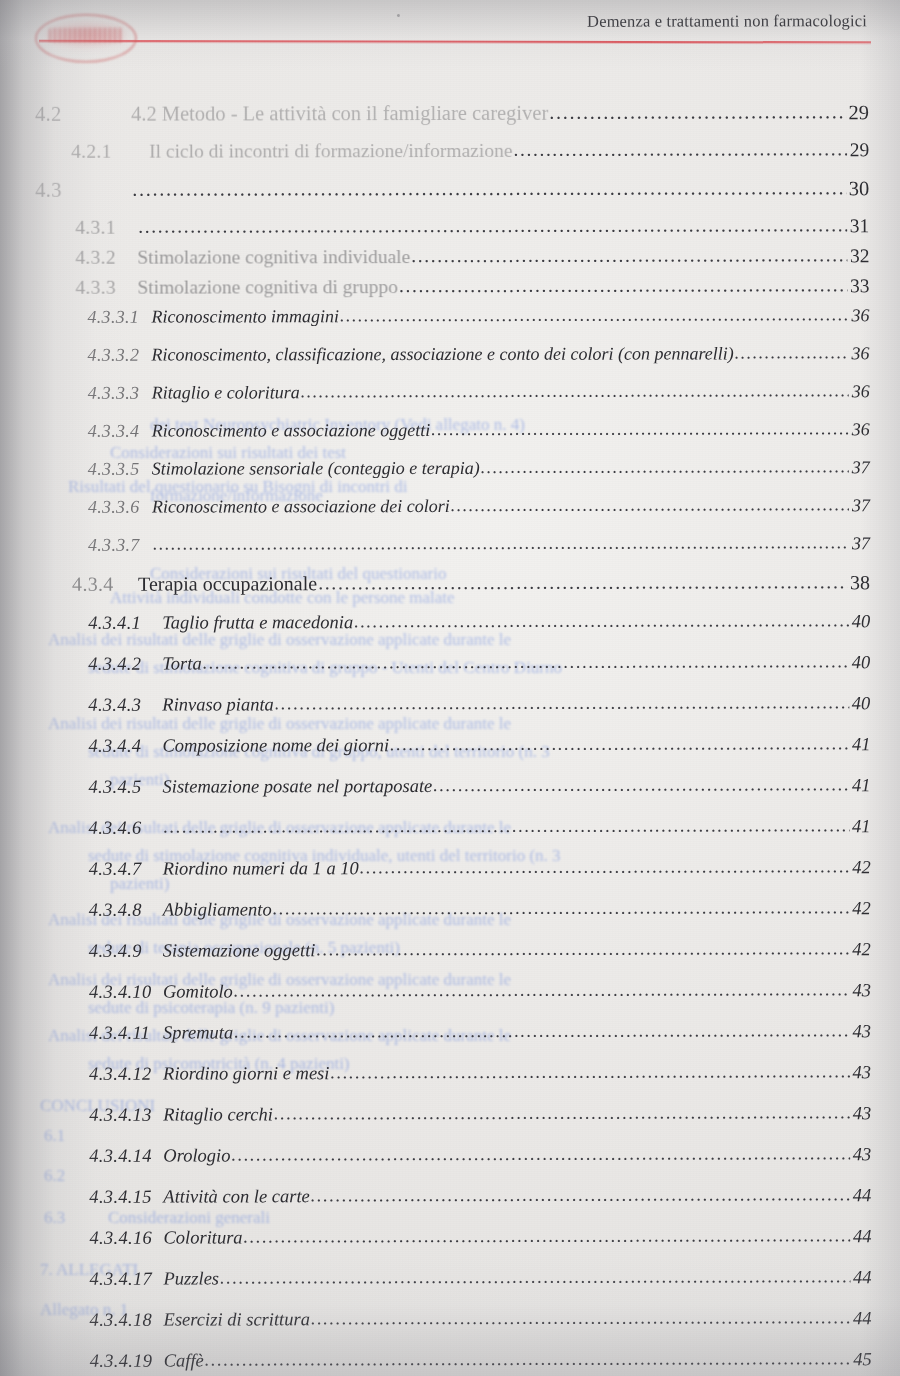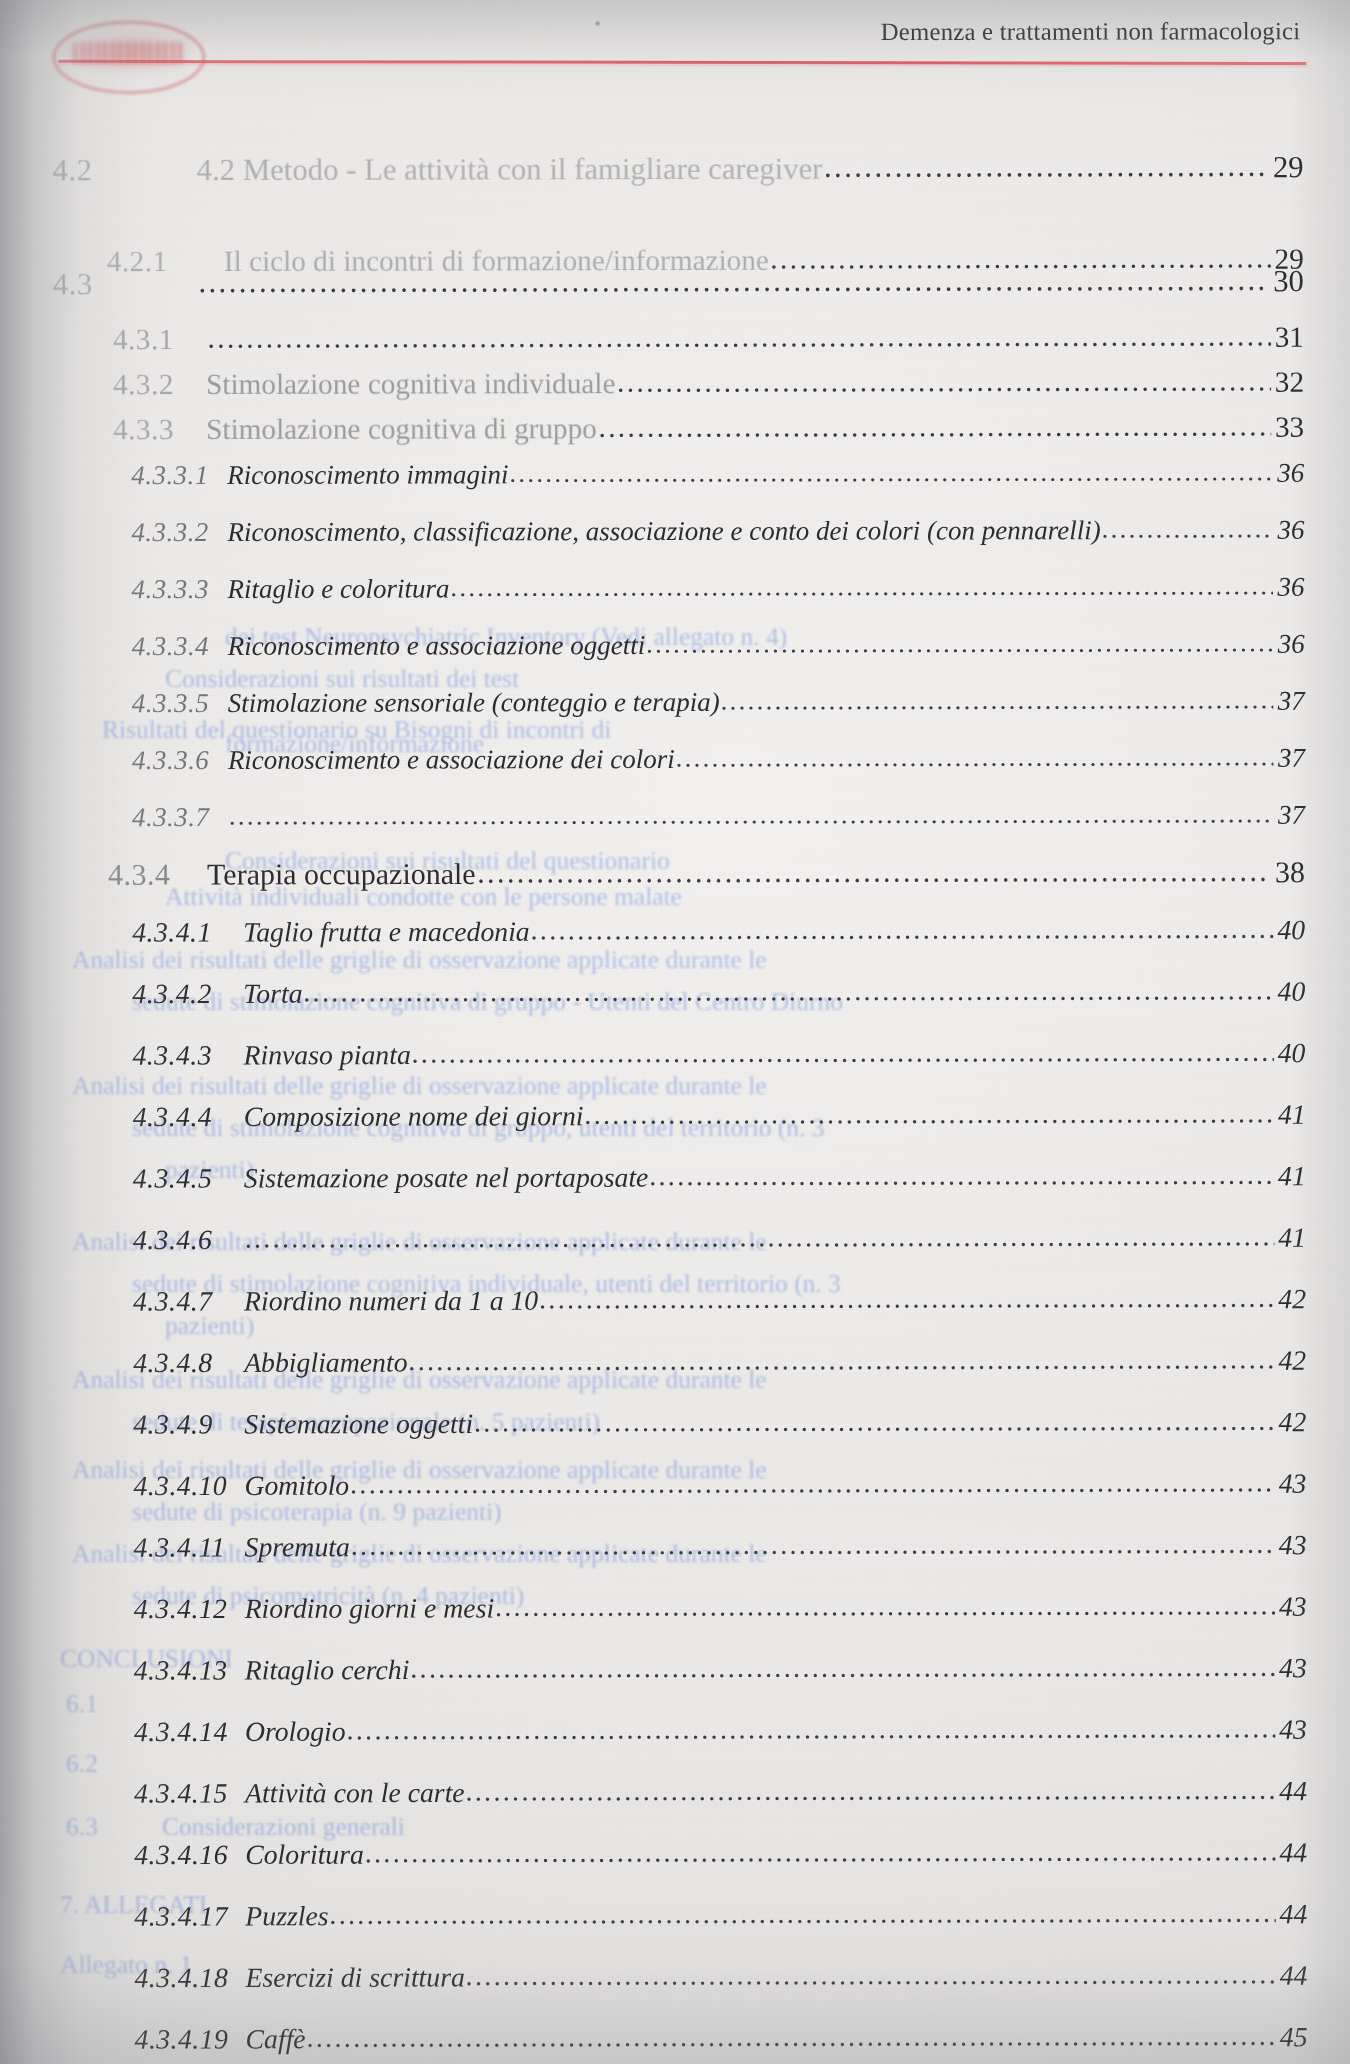--- a/index.html
+++ b/index.html
@@ -200,21 +200,21 @@
   .lvl1 .num { width: 96px; opacity: 0.30; filter: blur(0.5px); }
   .lvl1 .title-faded { opacity: 0.30; filter: blur(0.5px); }
 
   
   .lvl2 {
     font-size: 19.5px;
     padding-left: 72px;
     height: 38px;
   }
   .lvl2 .num { width: 78px; opacity: 0.32; filter: blur(0.5px); }
-  .lvl2 .title-faded { opacity: 0.32; filter: blur(0.5px); margin-top: 24px; }
+  .lvl2 .title-faded { opacity: 0.32; filter: blur(0.5px); }
 
   
   .lvl3 {
     font-size: 19.5px;
     padding-left: 76px;
     height: 30px;
   }
   .lvl3 .num { width: 62px; opacity: 0.36; filter: blur(0.4px); }
   .lvl3 .title-faded { opacity: 0.42; filter: blur(0.35px); }
 

